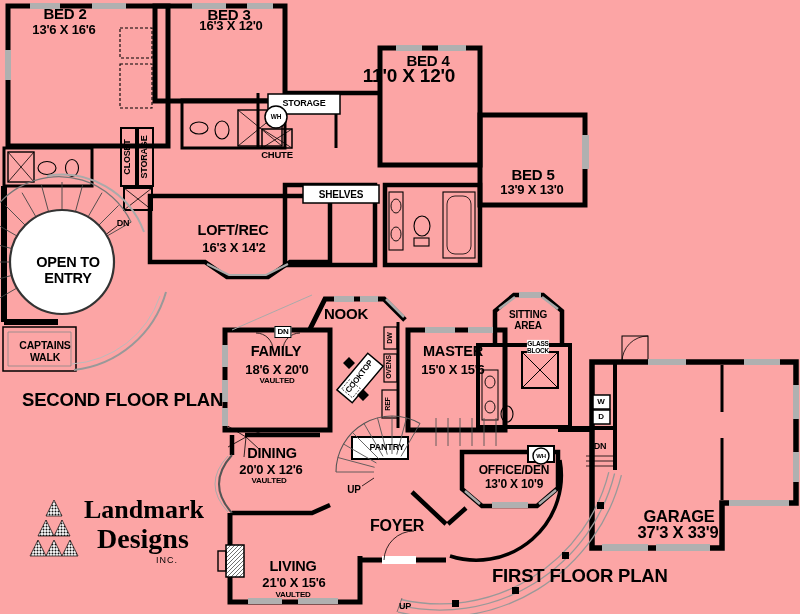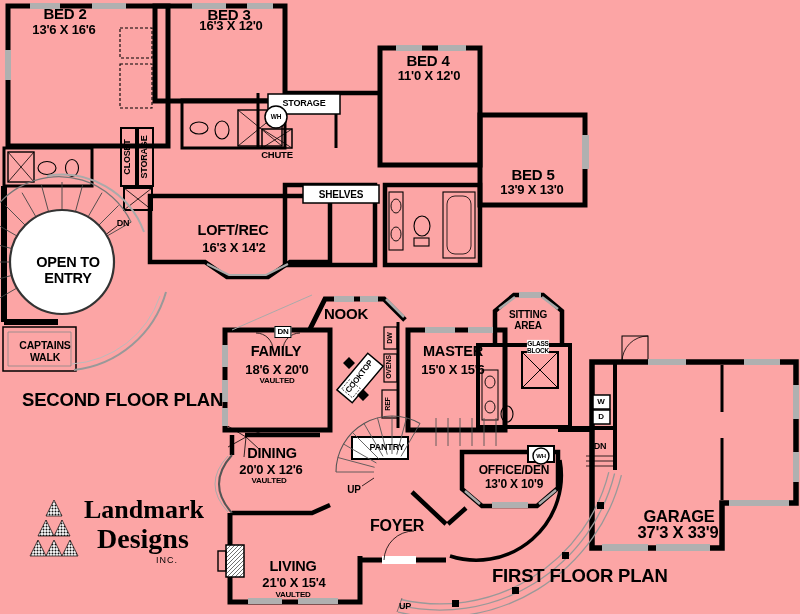--- a/index.html
+++ b/index.html
@@ -251,21 +251,21 @@
         <polygon points="24,42 16,58 32,58"></polygon>
         <polygon points="40,42 32,58 48,58"></polygon>
   </g>
 </svg>
 
 <div class="lbl" style="left:65px;top:14px;font-size:15px">BED 2</div>
 <div class="lbl" style="left:64px;top:30px;font-size:13px">13'6 X 16'6</div>
 <div class="lbl" style="left:229px;top:15px;font-size:15px">BED 3</div>
 <div class="lbl" style="left:231px;top:26px;font-size:13px">16'3 X 12'0</div>
 <div class="lbl" style="left:428px;top:61px;font-size:15px">BED 4</div>
-<div class="lbl" style="left:429px;top:76px;font-size:13px">11'0 X 12'0</div>
+<div class="lbl" style="left:409px;top:76px;font-size:19px">11'0 X 12'0</div>
 <div class="lbl" style="left:533px;top:175px;font-size:15px">BED 5</div>
 <div class="lbl" style="left:532px;top:190px;font-size:13px">13'9 X 13'0</div>
 <div class="lbl" style="left:304px;top:104px;font-size:9px">STORAGE</div>
 <div class="lbl" style="left:276px;top:117px;font-size:6.5px">WH</div>
 <div class="lbl" style="left:277px;top:155px;font-size:9.5px">CHUTE</div>
 <div class="lbl vert" style="left:128px;top:157px;font-size:9px">CLOSET</div>
 <div class="lbl vert" style="left:145px;top:157px;font-size:9px">STORAGE</div>
 <div class="lbl" style="left:341px;top:194px;font-size:10px">SHELVES</div>
 <div class="lbl" style="left:233px;top:231px;font-size:14.5px">LOFT/REC</div>
 <div class="lbl" style="left:234px;top:248px;font-size:13px">16'3 X 14'2</div>
@@ -294,21 +294,21 @@
 BLOCK</div>
 <div class="lbl" style="left:601px;top:402px;font-size:8px">W</div>
 <div class="lbl" style="left:601px;top:417px;font-size:8px">D</div>
 <div class="lbl" style="left:272px;top:454px;font-size:14.5px">DINING</div>
 <div class="lbl" style="left:271px;top:470px;font-size:13px">20'0 X 12'6</div>
 <div class="lbl" style="left:269px;top:481px;font-size:8px">VAULTED</div>
 <div class="lbl" style="left:387px;top:448px;font-size:9px">PANTRY</div>
 <div class="lbl" style="left:354px;top:489px;font-size:10px">UP</div>
 <div class="lbl" style="left:397px;top:526px;font-size:16px">FOYER</div>
 <div class="lbl" style="left:293px;top:567px;font-size:14.5px">LIVING</div>
-<div class="lbl" style="left:294px;top:583px;font-size:13px">21'0 X 15'4</div>
+<div class="lbl" style="left:294px;top:583px;font-size:13px">21'0 X 15'6</div>
 <div class="lbl" style="left:293px;top:595px;font-size:8px">VAULTED</div>
 <div class="lbl" style="left:405px;top:607px;font-size:9px">UP</div>
 <div class="lbl" style="left:514px;top:471px;font-size:12px">OFFICE/DEN</div>
 <div class="lbl" style="left:514px;top:485px;font-size:12px">13'0 X 10'9</div>
 <div class="lbl" style="left:541px;top:456px;font-size:6px">WH</div>
 <div class="lbl" style="left:600px;top:447px;font-size:9px">DN</div>
 <div class="lbl" style="left:679px;top:516px;font-size:16.5px">GARAGE</div>
 <div class="lbl" style="left:678px;top:532px;font-size:16.5px">37'3 X 33'9</div>
 <div class="lbl tl" style="left:492px;top:566px;font-size:18.5px">FIRST FLOOR PLAN</div>
 

